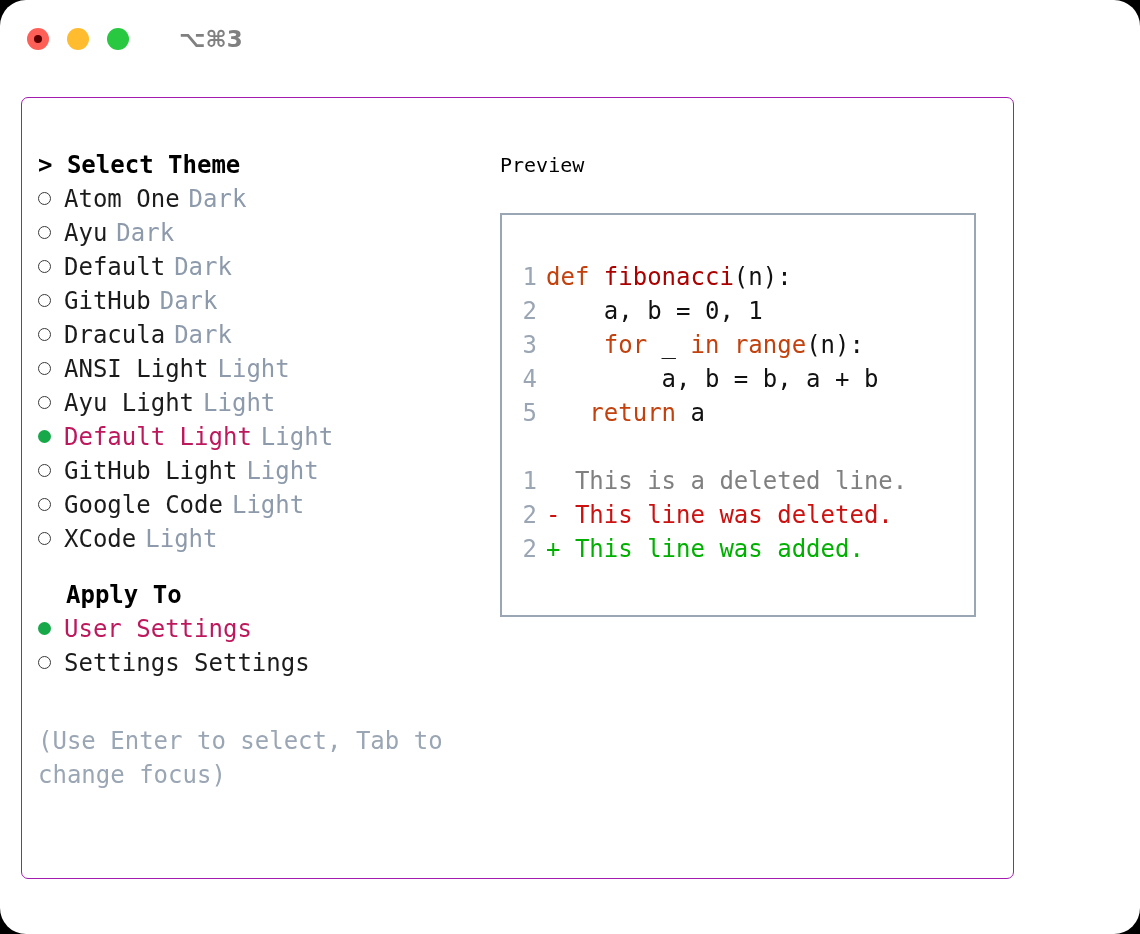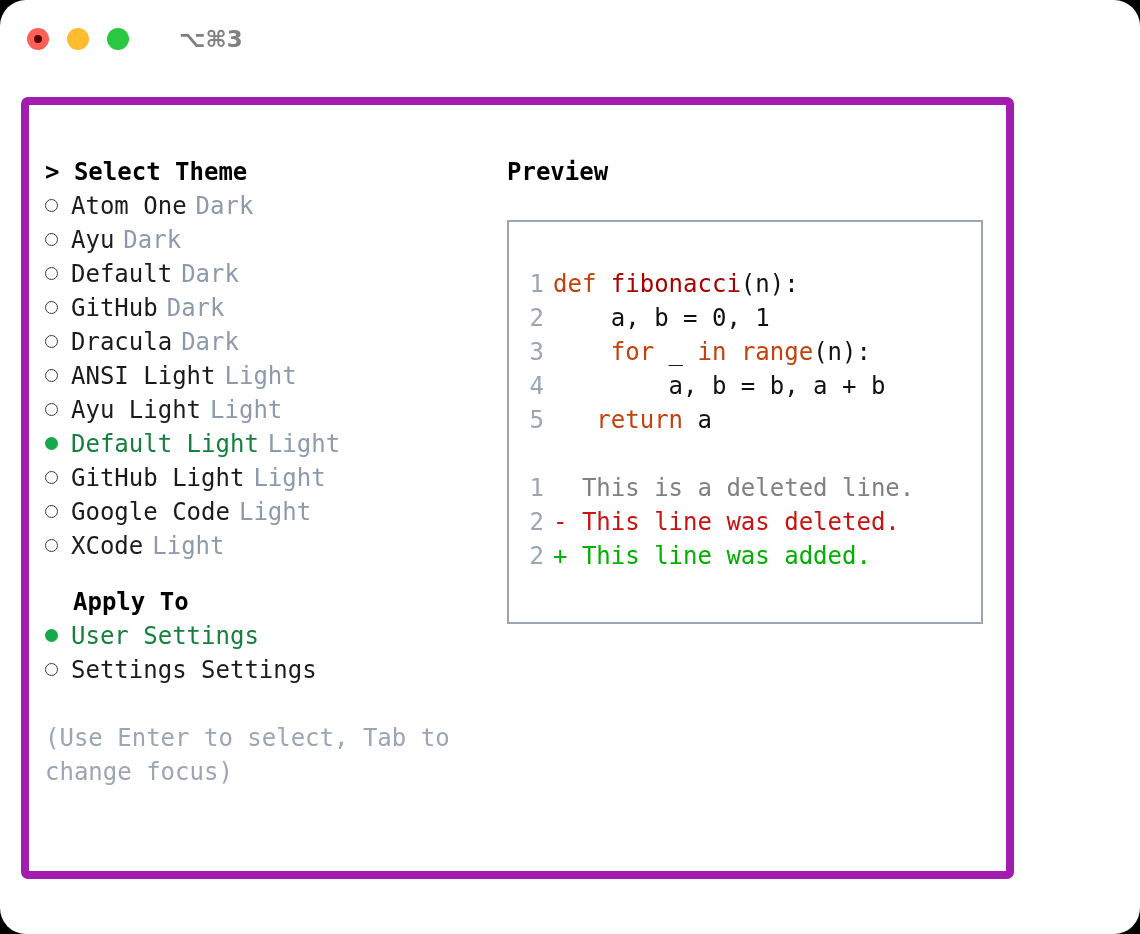--- a/index.html
+++ b/index.html
@@ -65,21 +65,21 @@
     font-family: "DejaVu Sans", "Liberation Sans", sans-serif;
   }
 
   
   #content-frame {
     position: absolute;
     left: 21px;
     top: 97px;
     width: 993px;
     height: 782px;
-    border: 8px solid #a21caf;
+    border: 1px solid #a21caf;
     border-radius: 7px;
     box-sizing: border-box;
   }
 
   
   #theme-column {
     position: absolute;
     left: 16px;
     top: 50px;
     width: 440px;
@@ -113,50 +113,50 @@
   }
   .bullet-dot.empty {
     border: 1.6px solid #3a3a3a;
     box-sizing: border-box;
     background: transparent;
   }
   .bullet-dot.filled {
     background: #17a84a;
   }
   .theme-name { color: #1b1b1b; }
-  .row.selected .theme-name { color: #15803d; }
+  .row.selected .theme-name { color: #be185d; }
   .variant-tag {
     color: #8d9aab;
     margin-left: 9px;
   }
 
   #apply-to-header {
     margin-top: 22px;
     padding-left: 28px;
   }
 
   #hint-text {
-    margin-top: 34px;
+    margin-top: 44px;
     font-size: 24px;
     line-height: 34px;
     color: #9aa6b4;
     width: 410px;
     white-space: normal;
   }
 
   
   #preview-column {
     position: absolute;
     left: 478px;
     top: 50px;
     width: 500px;
   }
   #preview-title {
-    font-size: 24px;
-    font-weight: bold;
+    font-size: 20px;
+    font-weight: normal;
     color: #000000;
     line-height: 34px;
   }
   #preview-box {
     margin-top: 31px;
     width: 476px;
     height: 404px;
     border: 2px solid #9aa6b4;
     box-sizing: border-box;
     position: relative;

